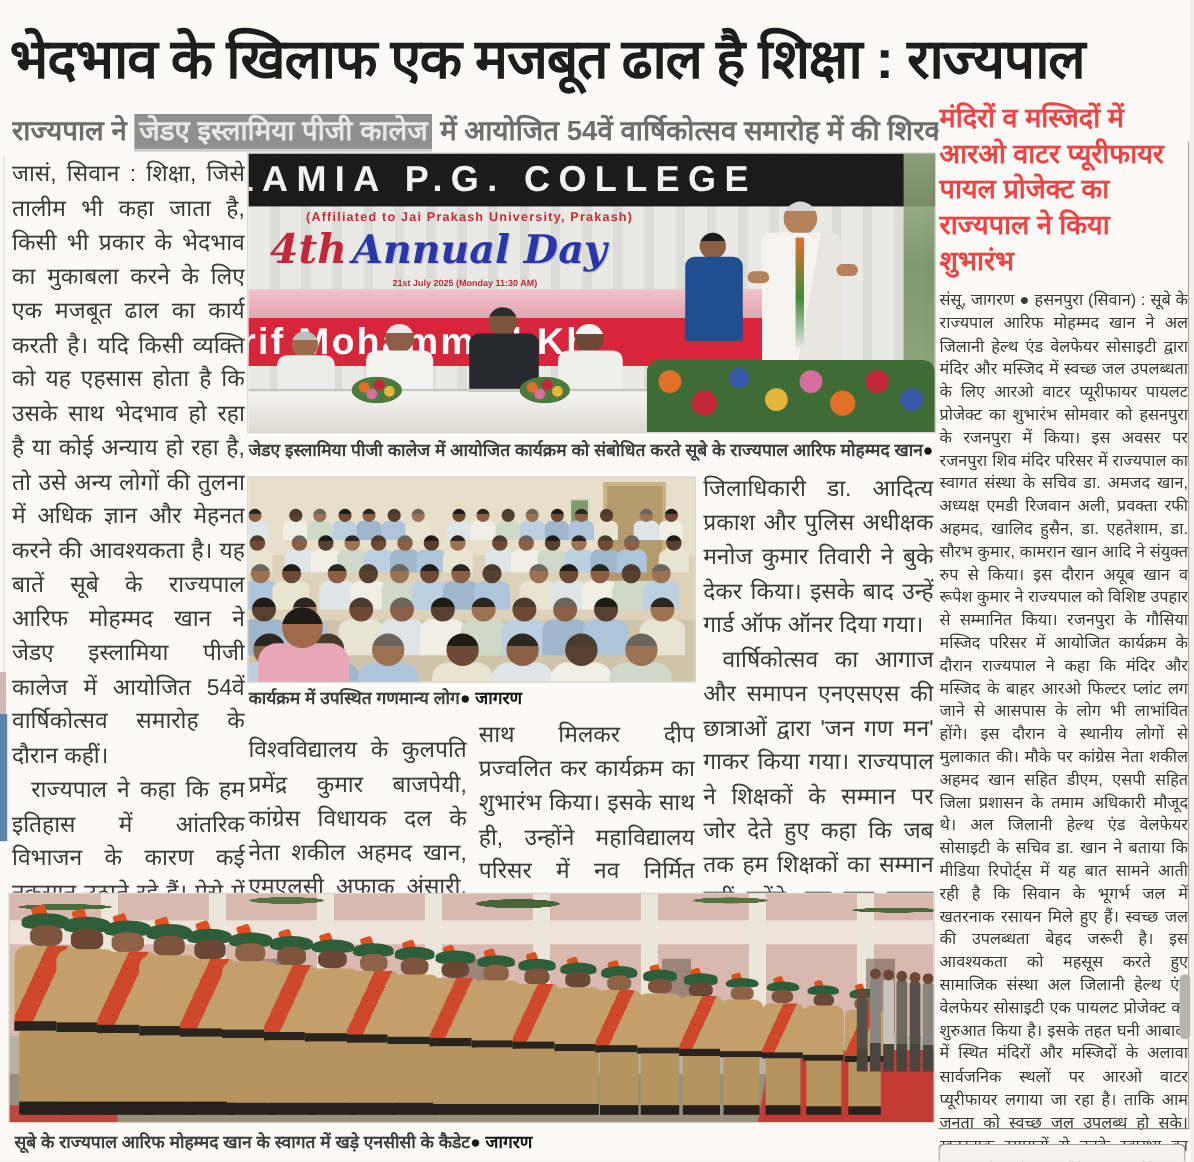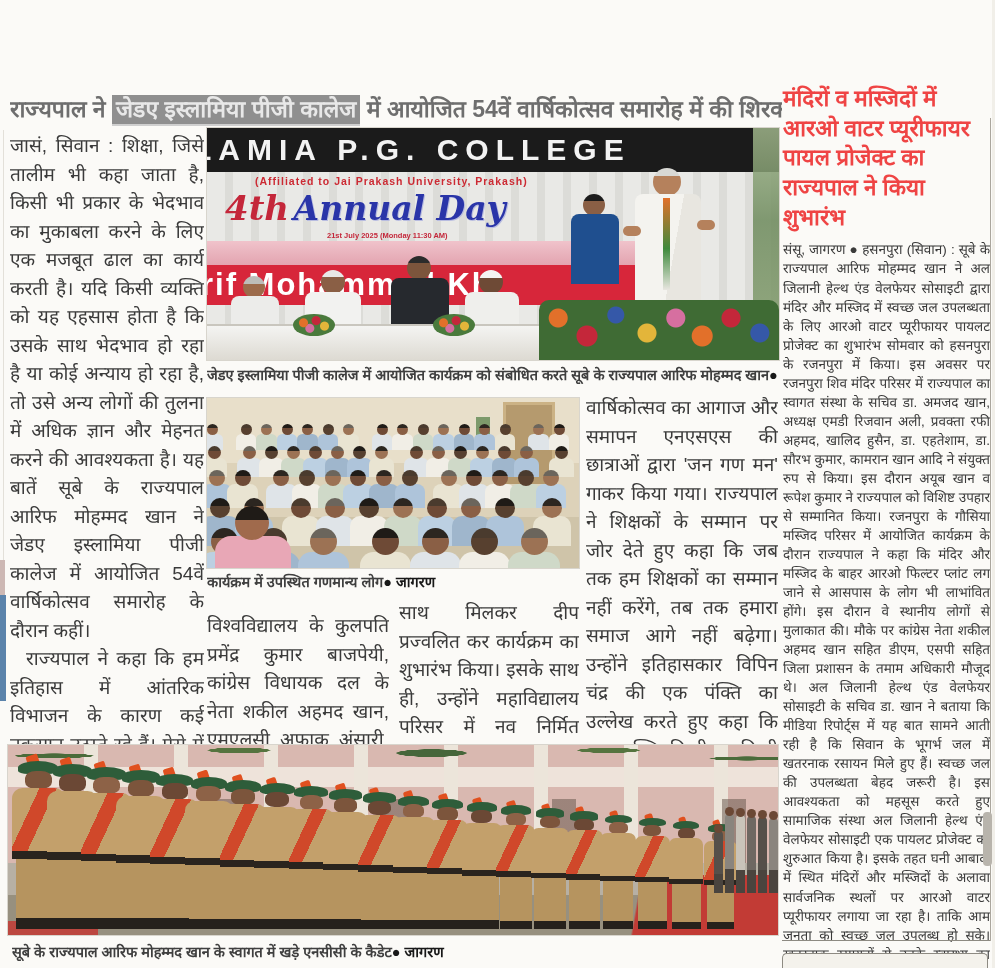--- a/index.html
+++ b/index.html
@@ -150,33 +150,35 @@
   .edge-blue{left:0;top:595px;width:6px;height:106px;background:#5b83ab;}
   .edge-pink{left:0;top:560px;width:5px;height:35px;background:#cdb8b4;}
   .edge-line{left:3px;top:130px;width:1px;height:430px;background:#e3e0d9;}
   .edge-right{left:992px;top:0;width:3px;height:968px;background:#f1efe9;}
 </style>
 </head>
 <body>
 
 <div class="page">
 
+  <div class="abs headline">भेदभाव के खिलाफ एक मजबूत ढाल है शिक्षा : राज्यपाल</div>
   <div class="abs subheadline"><span>राज्यपाल ने </span><span class="hl">जेडए इस्लामिया पीजी कालेज</span><span> में आयोजित 54वें वार्षिकोत्सव समारोह में की शिरकत</span></div>
 
   <div class="abs col col-1">
     <p>जासं, सिवान : शिक्षा, जिसे तालीम भी कहा जाता है, किसी भी प्रकार के भेदभाव का मुकाबला करने के लिए एक मजबूत ढाल का कार्य करती है। यदि किसी व्यक्ति को यह एहसास होता है कि उसके साथ भेदभाव हो रहा है या कोई अन्याय हो रहा है, तो उसे अन्य लोगों की तुलना में अधिक ज्ञान और मेहनत करने की आवश्यकता है। यह बातें सूबे के राज्यपाल आरिफ मोहम्मद खान ने जेडए इस्लामिया पीजी कालेज में आयोजित 54वें वार्षिकोत्सव समारोह के दौरान कहीं।</p>
     <p>राज्यपाल ने कहा कि हम इतिहास में आंतरिक विभाजन के कारण कई नुकसान उठाते रहे हैं। ऐसे में हमें नई चेतना की आवश्यकता है, जो यह समझाए कि हमारे बीच जितनी भी विविधताएं हैं, उनका सम्मान और स्वीकार करना आवश्यक है। उन्होंने कहा कि हम भारतीय हैं और हमें 2047 तक इस देश को एकजुट होकर, एक दिल के साथ विकसित देशों के समकक्ष लाना है। राज्यपाल ने कुरान का उल्लेख करते हुए कहा कि जिन लोगों का जीवन दूसरों के लिए लाभकारी नहीं है, वे पानी के झाग की तरह समाप्त हो जाते हैं। वहीं, जो लोग मानवता के लिए लाभकारी होते हैं, उन्हें हम अपने दिल में रखते हैं। इस अवसर पर राज्यपाल ने जयप्रकाश</p>
   </div>
   <div class="abs col col-2">
     <p>विश्वविद्यालय के कुलपति प्रमेंद्र कुमार बाजपेयी, कांग्रेस विधायक दल के नेता शकील अहमद खान, एमएलसी अफाक अंसारी, महाविद्यालय के शासी निकाय के सचिव जफर अहमद गनी, इरशादुल्लाह और आजमी बारी के</p>
   </div>
   <div class="abs col col-3">
     <p>साथ मिलकर दीप प्रज्वलित कर कार्यक्रम का शुभारंभ किया। इसके साथ ही, उन्होंने महाविद्यालय परिसर में नव निर्मित विज्ञान भवन का फीता काटकर उद्घाटन किया। कार्यक्रम से पूर्व, राज्यपाल का स्वागत पुलिस लाइन परिसर में</p>
   </div>
   <div class="abs col col-4">
+    <p>जिलाधिकारी डा. आदित्य प्रकाश और पुलिस अधीक्षक मनोज कुमार तिवारी ने बुके देकर किया। इसके बाद उन्हें गार्ड ऑफ ऑनर दिया गया।</p>
     <p>वार्षिकोत्सव का आगाज और समापन एनएसएस की छात्राओं द्वारा 'जन गण मन' गाकर किया गया। राज्यपाल ने शिक्षकों के सम्मान पर जोर देते हुए कहा कि जब तक हम शिक्षकों का सम्मान नहीं करेंगे, तब तक हमारा समाज आगे नहीं बढ़ेगा। उन्होंने इतिहासकार विपिन चंद्र की एक पंक्ति का उल्लेख करते हुए कहा कि हर व्यक्ति किसी न किसी जाति या धर्म में जन्म लेता है, इसलिए अल्पसंख्यक होने का एहसास नहीं दिलाना चाहिए।</p>
   </div>
 
   <div class="abs photo main-photo">
     <div class="mp-banner">LAMIA P.G. COLLEGE</div>
     <div class="mp-affil">(Affiliated to Jai Prakash University, Prakash)</div>
     <div class="mp-annual"><span class="num">4th</span> <span class="script">Annual Day</span></div>
     <div class="mp-date">21st July 2025 (Monday 11:30 AM)</div>
     <div class="mp-pinkband"></div>
     <div class="mp-redband">rif Mohammad Kh</div>

